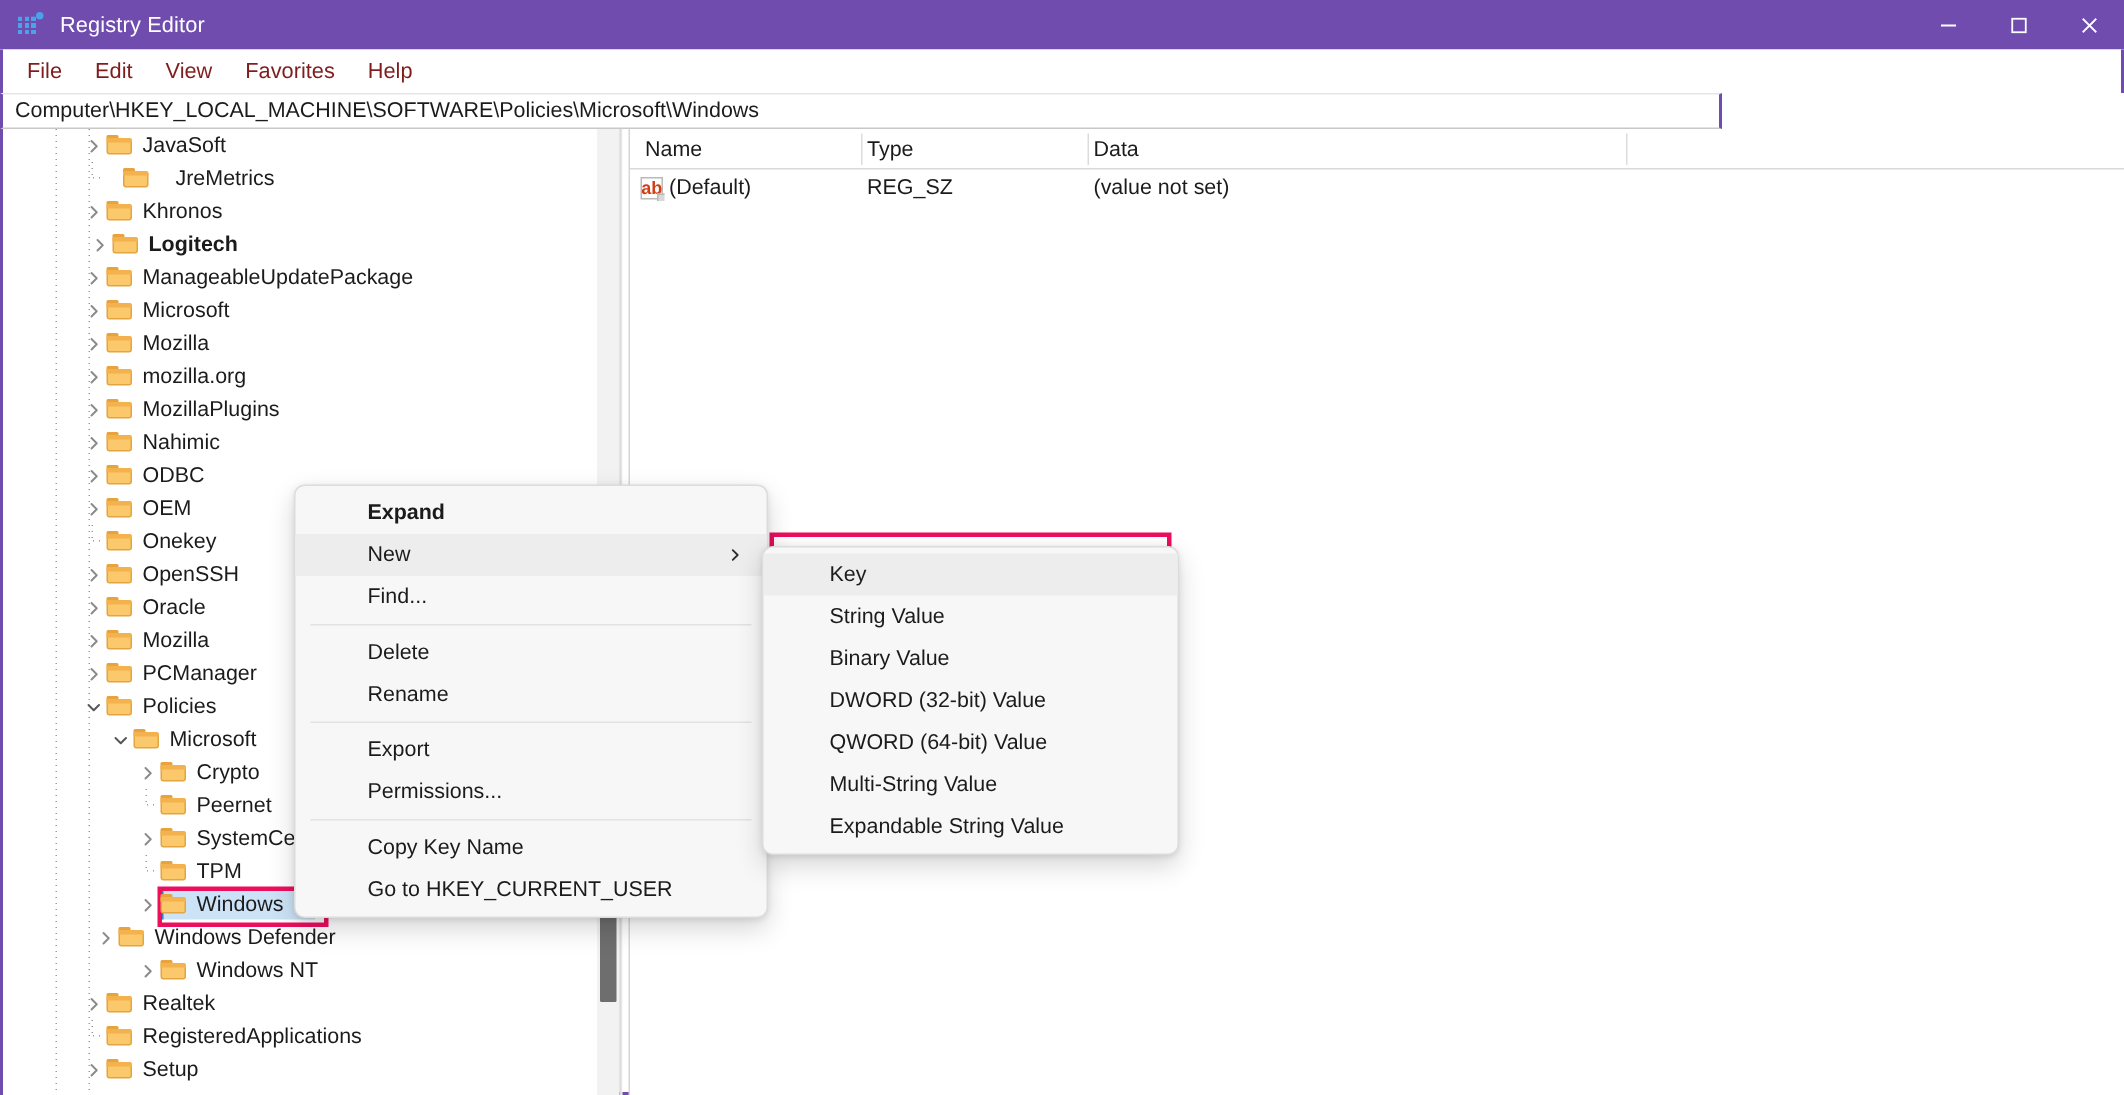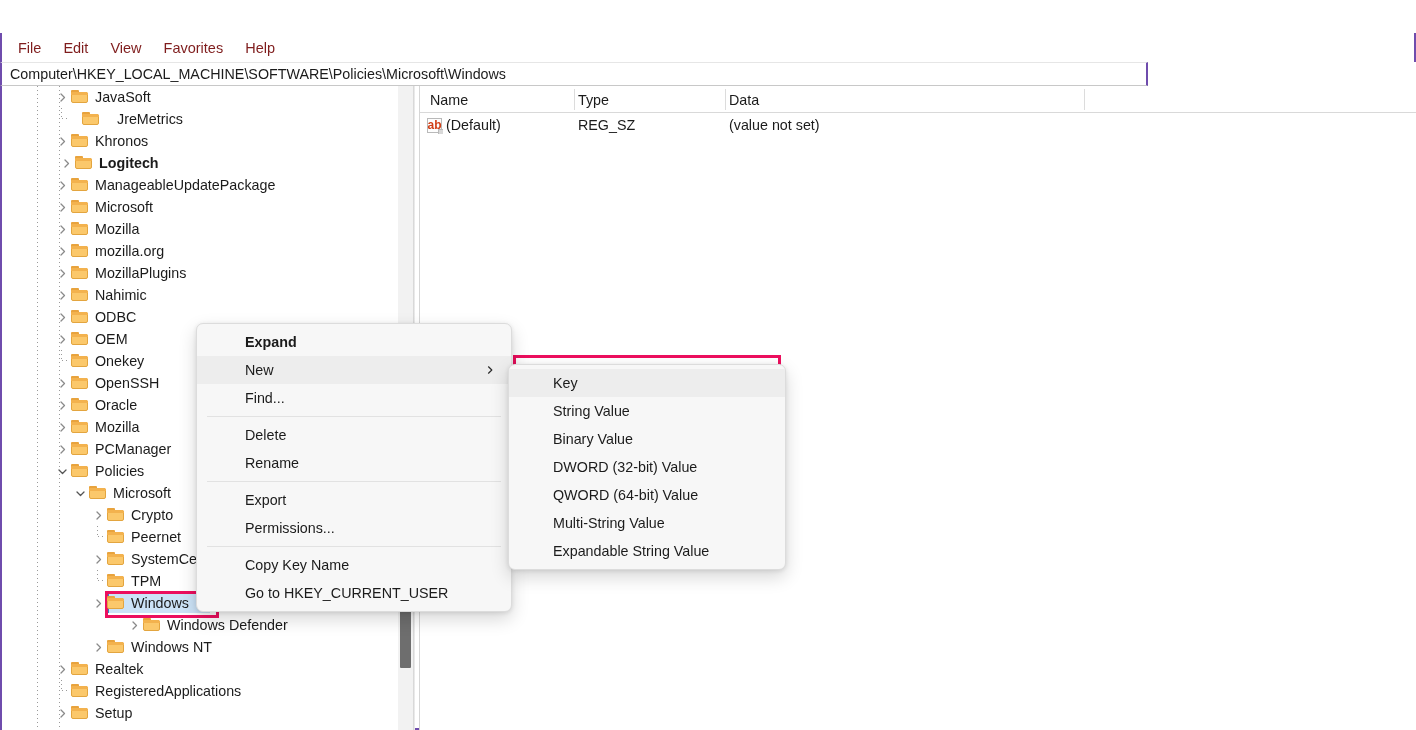--- a/index.html
+++ b/index.html
@@ -120,20 +120,45 @@
   .subarrow svg { display:block; }
 
   .leftedge { position:absolute; left:0; top:86px; width:2px; height:644px;
     background:linear-gradient(to bottom,#6f4cad 0%,#7b57b6 14%,#2a2a45 22%,#6f4cad 30%,#a8c3e8 36%,#6f4cad 44%,#8a63c0 60%,#6f4cad 78%,#9a7ccc 100%); }
 </style>
 </head>
 <body>
 
 <div id="app">
 
+  <div class="titlebar">
+    <div class="tb-icon">
+      <div class="grid"></div>
+        <div class="spark"></div>
+    </div>
+    <div class="tb-title">Registry Editor</div>
+    <div class="winbtns">
+      <div class="winbtn">
+        <svg width="12" height="12" viewBox="0 0 12 12">
+            <line x1="1" y1="6" x2="11" y2="6" stroke="#fff" stroke-width="1.2"></line>
+          </svg>
+      </div>
+      <div class="winbtn">
+        <svg width="12" height="12" viewBox="0 0 12 12">
+            <rect x="1.5" y="1.5" width="9" height="9" fill="none" stroke="#fff" stroke-width="1.2"></rect>
+          </svg>
+      </div>
+      <div class="winbtn close">
+        <svg width="12" height="12" viewBox="0 0 12 12">
+            <line x1="1.5" y1="1.5" x2="10.5" y2="10.5" stroke="#fff" stroke-width="1.2"></line>
+            <line x1="10.5" y1="1.5" x2="1.5" y2="10.5" stroke="#fff" stroke-width="1.2"></line>
+          </svg>
+      </div>
+    </div>
+  </div>
 
   <div class="menubar" id="menubar">
       <div class="menuitem">File</div>
       <div class="menuitem">Edit</div>
       <div class="menuitem">View</div>
       <div class="menuitem">Favorites</div>
       <div class="menuitem">Help</div>
     </div>
 
   <div class="addrbar">
@@ -438,21 +463,21 @@
                 <polyline points="4,2 7.5,5.5 4,9" fill="none" stroke="#8a8a8a" stroke-width="1.3" stroke-linecap="round" stroke-linejoin="round"></polyline>
               </svg>
             </div>
             <div class="folder">
               <span class="tab"></span>
               <span class="body"></span>
               <span class="lip"></span>
             </div>
             <div class="tlabel">Windows</div>
           </div>
-          <div class="trow" style="padding-left: 88px; margin-left: 36px;">
+          <div class="trow" style="padding-left: 60px;">
             <div class="chev">
               <svg width="11" height="11" viewBox="0 0 11 11">
                 <polyline points="4,2 7.5,5.5 4,9" fill="none" stroke="#8a8a8a" stroke-width="1.3" stroke-linecap="round" stroke-linejoin="round"></polyline>
               </svg>
             </div>
             <div class="folder">
               <span class="tab"></span>
               <span class="body"></span>
               <span class="lip"></span>
             </div>

